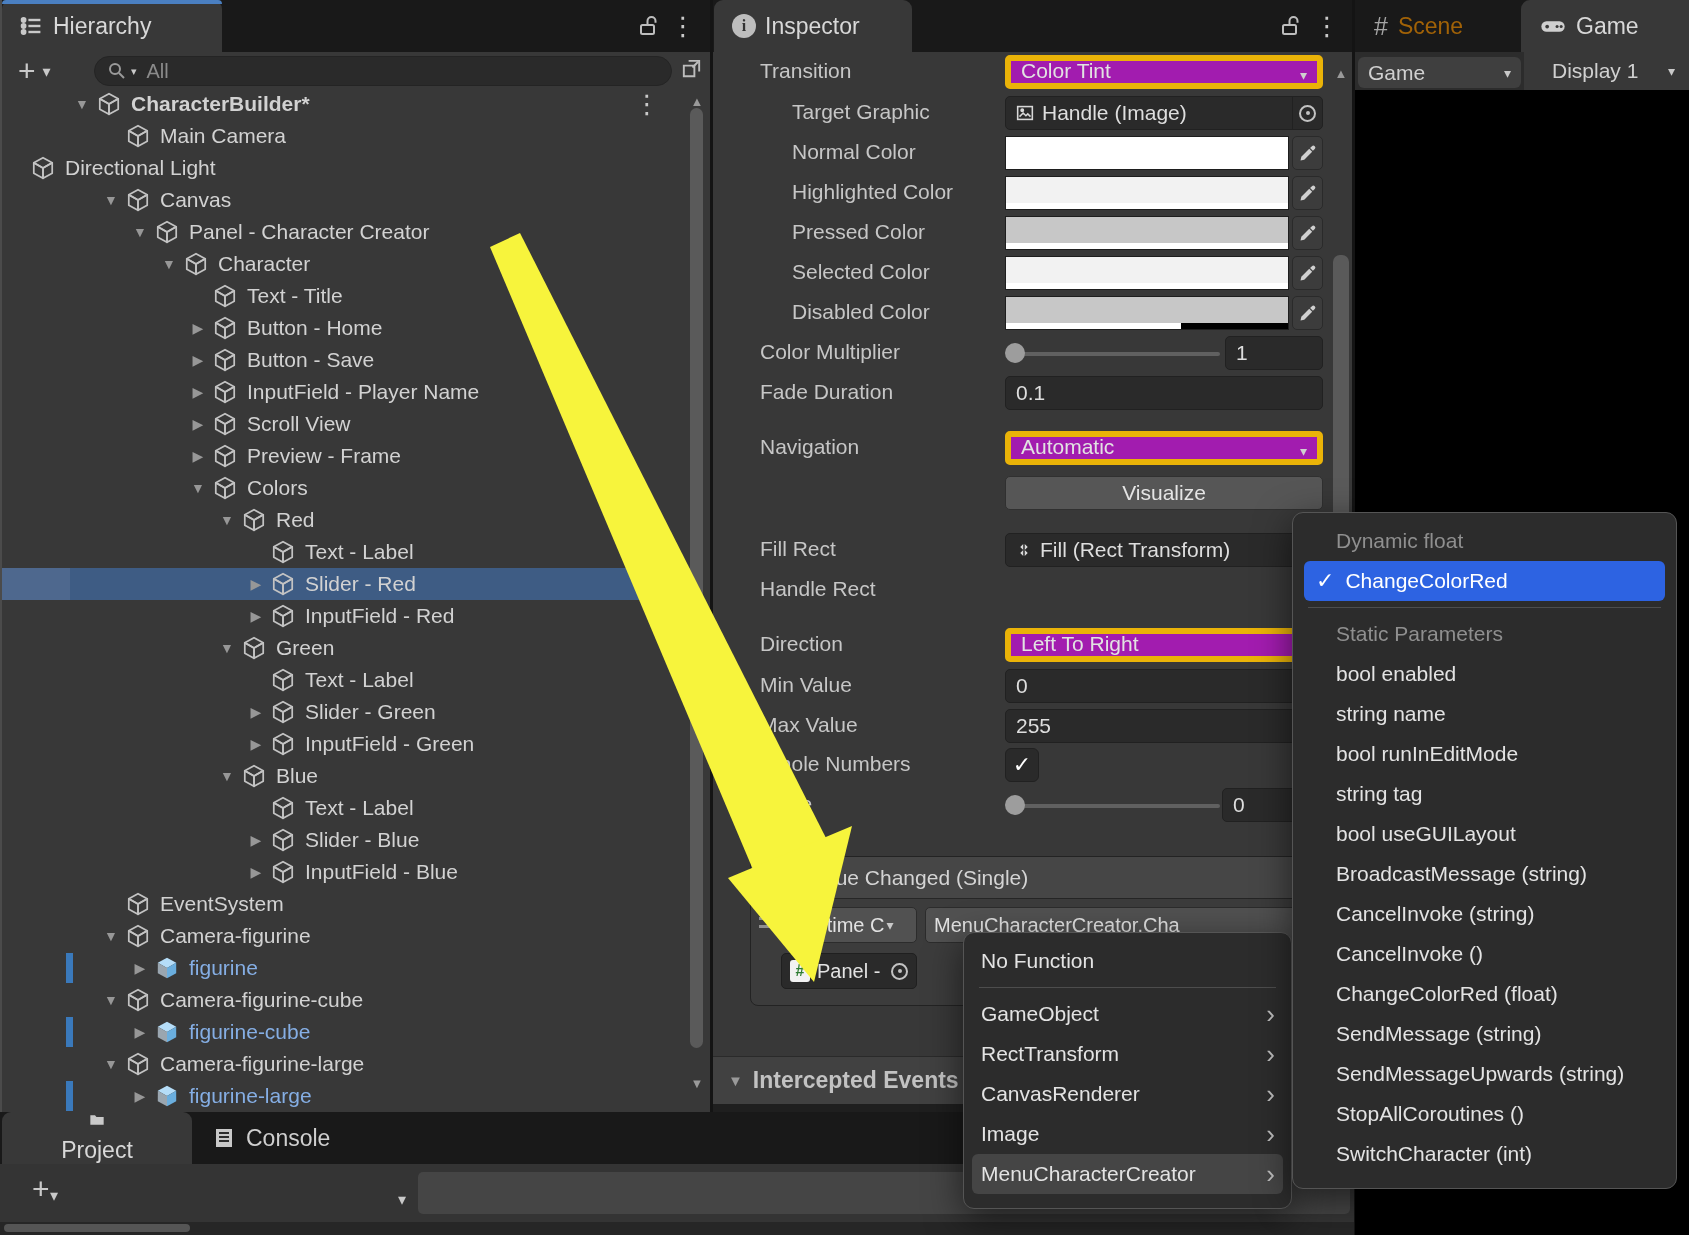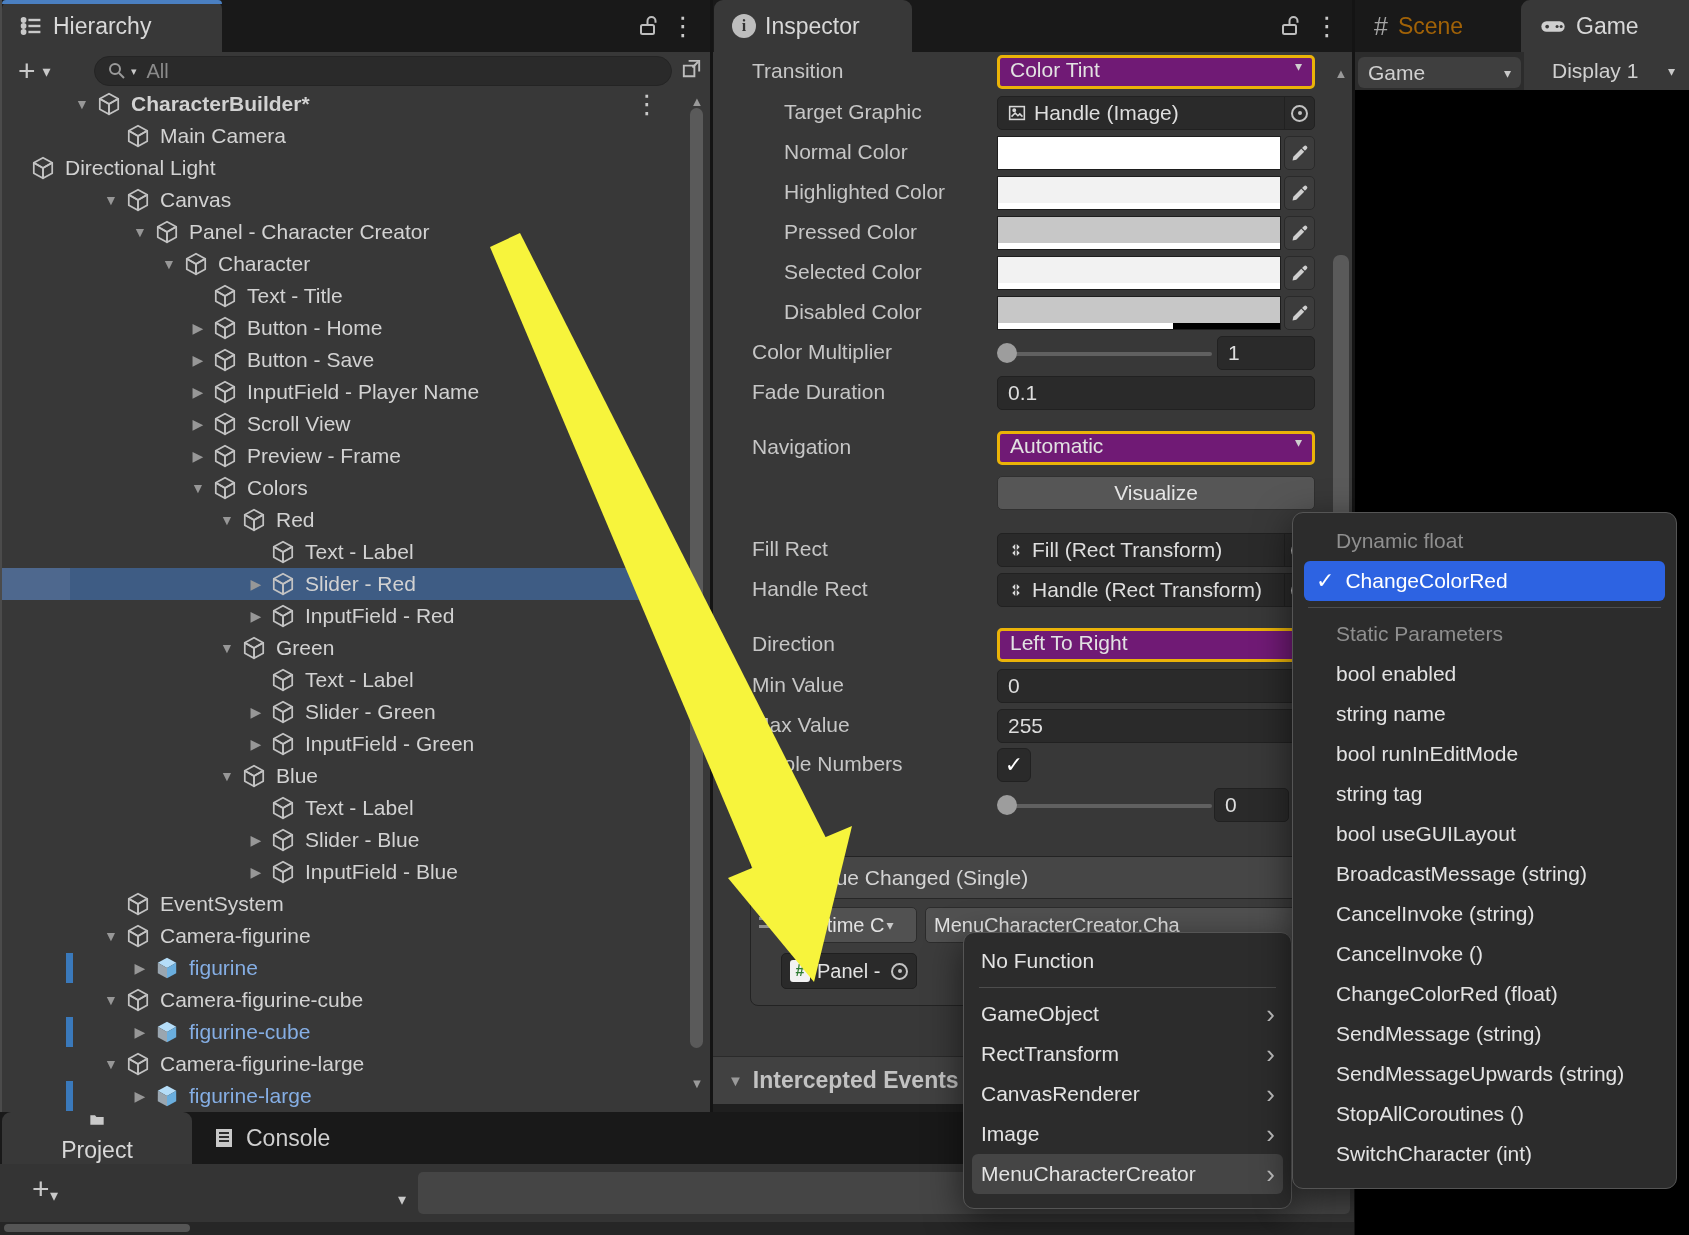--- a/index.html
+++ b/index.html
@@ -41,25 +41,25 @@
   .trow.scene .kebab { position:absolute; right:30px; font-weight:normal; }
   .trow .label { position:relative; white-space:nowrap; }
 
   .vscroll { position:absolute; top:90px; bottom:0; width:22px; }
   #hier .vscroll { right:2px; height:1022px; }
   .vscroll .arrow { position:absolute; left:0; width:22px; text-align:center; font-size:13px; color:#9a9a9a; }
   .vscroll .thumb { position:absolute; left:4px; width:13px; background:#5a5a5a; border-radius:7px; }
 
   
   #insp { left:712px; top:0; width:640px; height:1235px; }
-  .irow { position:absolute; left:2px; right:0; height:34px; }
+  .irow { position:absolute; left:10px; right:0; height:34px; }
   .ilabel { position:absolute; left:38px; top:4px; font-size:21px; color:#c6c6c6; white-space:nowrap; }
   .ilabel.ind { left:70px; }
   .ctrl { position:absolute; left:283px; width:318px; height:34px; border-radius:5px; }
-  .dd { background:#701a75; border:3px solid #eab308; display:flex; align-items:flex-start; padding:0 10px; font-size:21px; color:#e2e2e2; }
+  .dd { background:#a21caf; border:6px solid #eab308; display:flex; align-items:flex-end; padding:0 10px; font-size:21px; color:#e2e2e2; }
   .dd .caret { margin-left:auto; color:#cfcfcf; }
   .field { background:#2a2a2a; border:1px solid #212121; display:flex; align-items:center; padding:0 10px; font-size:21px; color:#dedede; }
   .objfield { background:#2a2a2a; border:1px solid #212121; display:flex; align-items:center; padding:0 8px; font-size:21px; color:#dedede; overflow:hidden; }
   .objfield .otext { white-space:nowrap; overflow:hidden; }
   .picker { position:absolute; right:0; top:0; bottom:0; width:30px; border-left:1px solid #212121; display:flex; align-items:center; justify-content:center; }
   .dot { width:17px; height:17px; border:2px solid #c2c2c2; border-radius:50%; position:relative; }
   .dot::after { content:""; position:absolute; left:4.5px; top:4.5px; width:4px; height:4px; border-radius:50%; background:#c2c2c2; }
   .swatch { position:absolute; left:283px; width:284px; height:34px; border:1px solid #1e1e1e; }
   .sw { position:absolute; inset:0 0 6px 0; }
   .alpha { position:absolute; left:0; right:0; bottom:0; height:6px; background:#000; }
@@ -696,29 +696,20 @@
         </svg>
         <span class="otext">Fill (Rect Transform)</span>
         <span class="picker">
             <span class="dot"></span>
           </span>
       </div>
     </div>
 
     <div class="irow" style="top:573px;">
       <span class="ilabel">Handle Rect</span>
-      <div class="ctrl objfield">
-        <svg class="icon" width="20" height="20" viewBox="0 0 24 24" fill="#d8d8d8" style="margin-right:6px;flex:none;">
-          <path d="M11 4l-4 4 4 4zM13 4l4 4-4 4zM11 20l-4-4 4-4zM13 20l4-4-4-4z" transform="scale(0.9) translate(1.3 1.3)"></path>
-        </svg>
-        <span class="otext">Handle (Rect Transform)</span>
-        <span class="picker">
-            <span class="dot"></span>
-          </span>
-      </div>
     </div>
 
     <div class="irow" style="top:628px;">
       <span class="ilabel">Direction</span>
       <div class="ctrl dd">
         <span>Left To Right</span>
         <span class="caret">▾</span>
       </div>
     </div>
 

